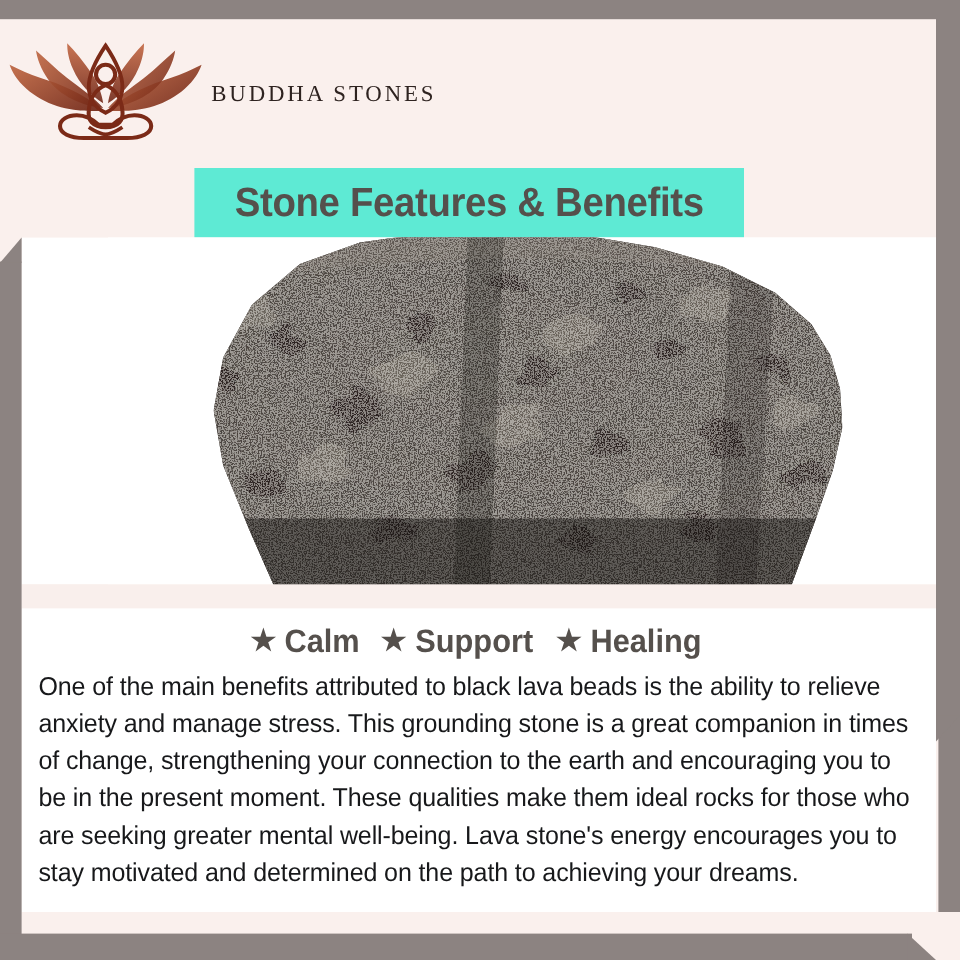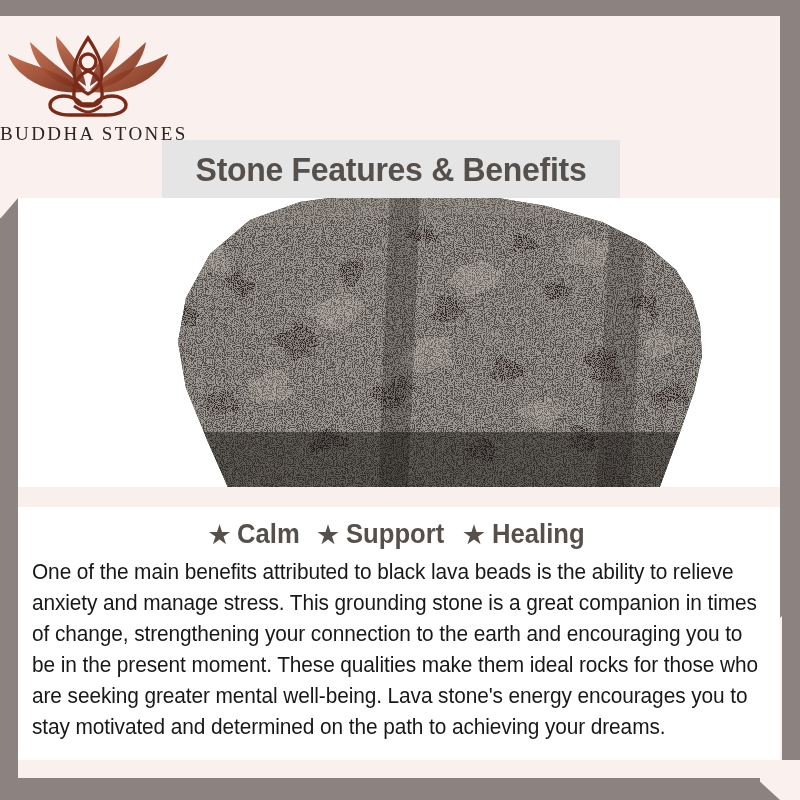--- a/index.html
+++ b/index.html
@@ -64,36 +64,36 @@
     border-right:24px solid transparent;
   }
 
   
   .header{
     position:absolute;left:0;top:16px;width:782px;height:124px;
     background:#faf0ed;
   }
   .logo-wrap{
     position:absolute;left:0;top:18px;width:782px;
-    display:flex;flex-direction:column;align-items:flex-start;
+    display:flex;align-items:center;
   }
   .logo-mark{ width:176px;height:86px; display:block; }
   .logo-text{
     margin-top:3px;
     font-family:"Liberation Serif", serif;
     font-size:19px;
     letter-spacing:2.4px;
     color:#2e2320;
     font-weight:400;
   }
 
   
   .title-band{
     position:absolute;left:162px;top:140px;width:458px;height:58px;
-    background:#e5e5e5;
+    background:#5eead4;
   }
   .title{
     position:absolute;left:0;top:0;width:458px;height:58px;
     display:flex;align-items:center;justify-content:center;
     font-family:"Liberation Sans Narrow","Liberation Sans", sans-serif;
     font-weight:700;
     font-size:34px;
     letter-spacing:-0.3px;
     color:#55504c;
     transform:scaleX(0.94);

